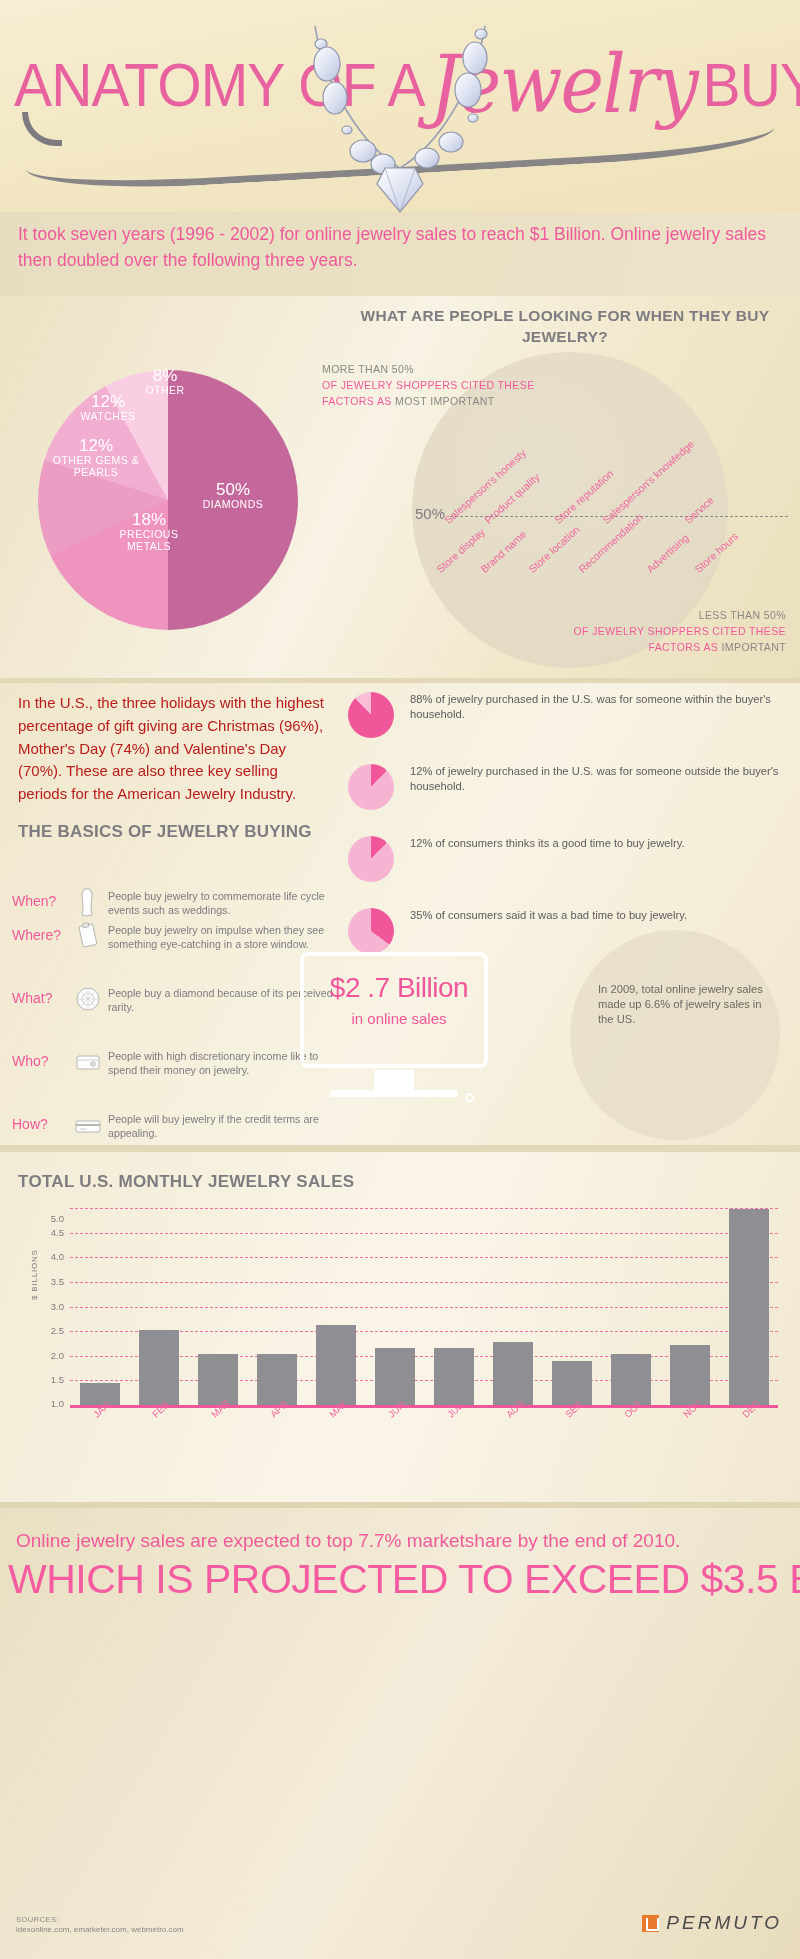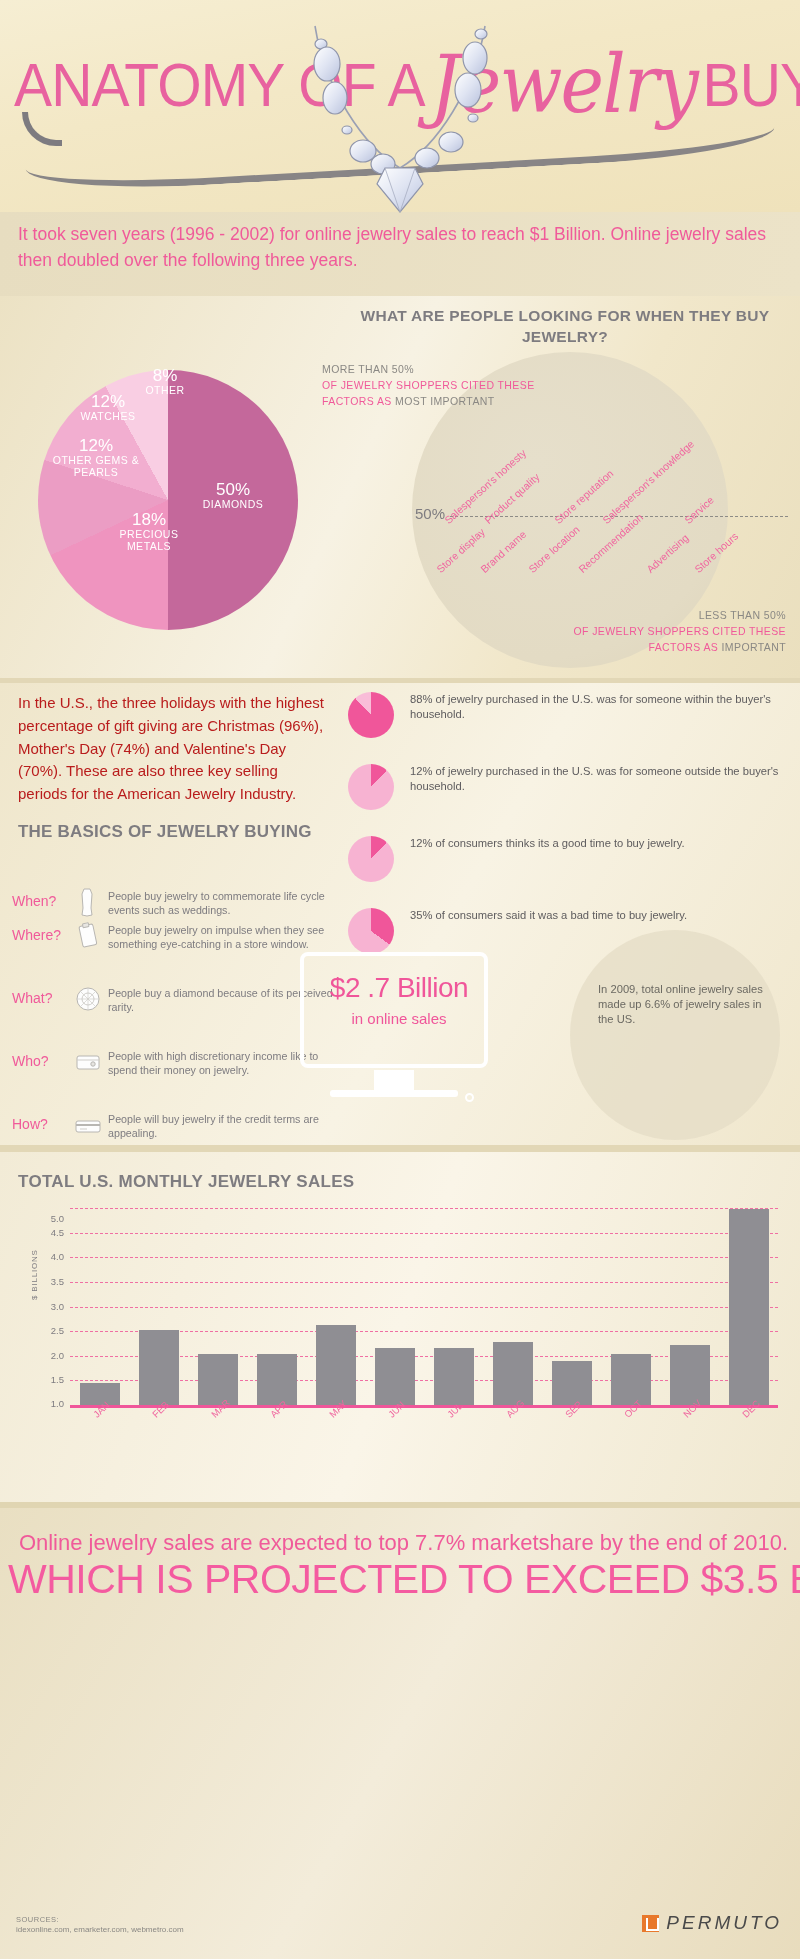--- a/index.html
+++ b/index.html
@@ -176,22 +176,22 @@
   .axis { position:absolute; left:0; top:197px; width:708px; height:3px; background:#f0569a; }
   .ylabel { position:absolute; left:30px; top:1300px; font-size:8px; color:#7e7c80;
             letter-spacing:.8px; transform:rotate(-90deg); transform-origin:left top;
             font-family:"Liberation Sans Narrow","Liberation Sans",sans-serif; }
   .bar { position:absolute; bottom:0; width:40px; background:#8f8e93; }
   .xlab { position:absolute; top:1412px; font-size:9.5px; color:#f0669f;
           transform:rotate(-45deg); transform-origin:left top; white-space:nowrap;
           font-family:"Liberation Sans Narrow","Liberation Sans",sans-serif; }
 
   
-  .f1 { position:absolute; top:1530px; left:16px; width:775px; text-align:center;
-        color:#f05a9a; font-size:22px;
+  .f1 { position:absolute; top:1530px; left:16px; width:775px; text-align:left;
+        color:#f05a9a; font-size:19px;
         font-family:"Liberation Sans Narrow","Liberation Sans",sans-serif; }
   .f2 { position:absolute; top:1556px; left:8px; width:790px; text-align:center;
         color:#f45ba0; font-size:41px; letter-spacing:-.5px; white-space:nowrap;
         font-family:"Liberation Sans Narrow","Liberation Sans",sans-serif; }
   .src-h { position:absolute; top:1915px; left:16px; font-size:7.5px; color:#8a8884;
            letter-spacing:.5px;
            font-family:"Liberation Sans Narrow","Liberation Sans",sans-serif; }
   .src-t { position:absolute; top:1925px; left:16px; font-size:8px; color:#8a8884;
            font-family:"Liberation Sans Narrow","Liberation Sans",sans-serif; }
   .brand { position:absolute; top:1912px; right:18px; display:flex; align-items:center; gap:7px; }

